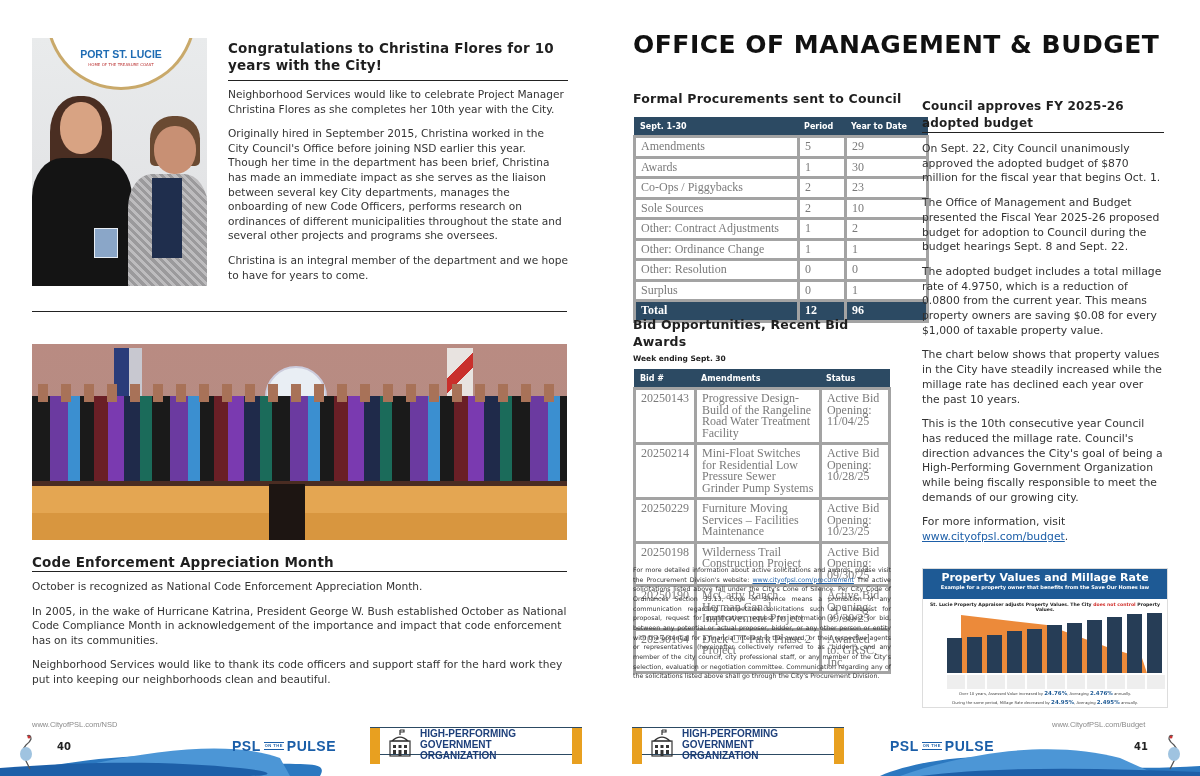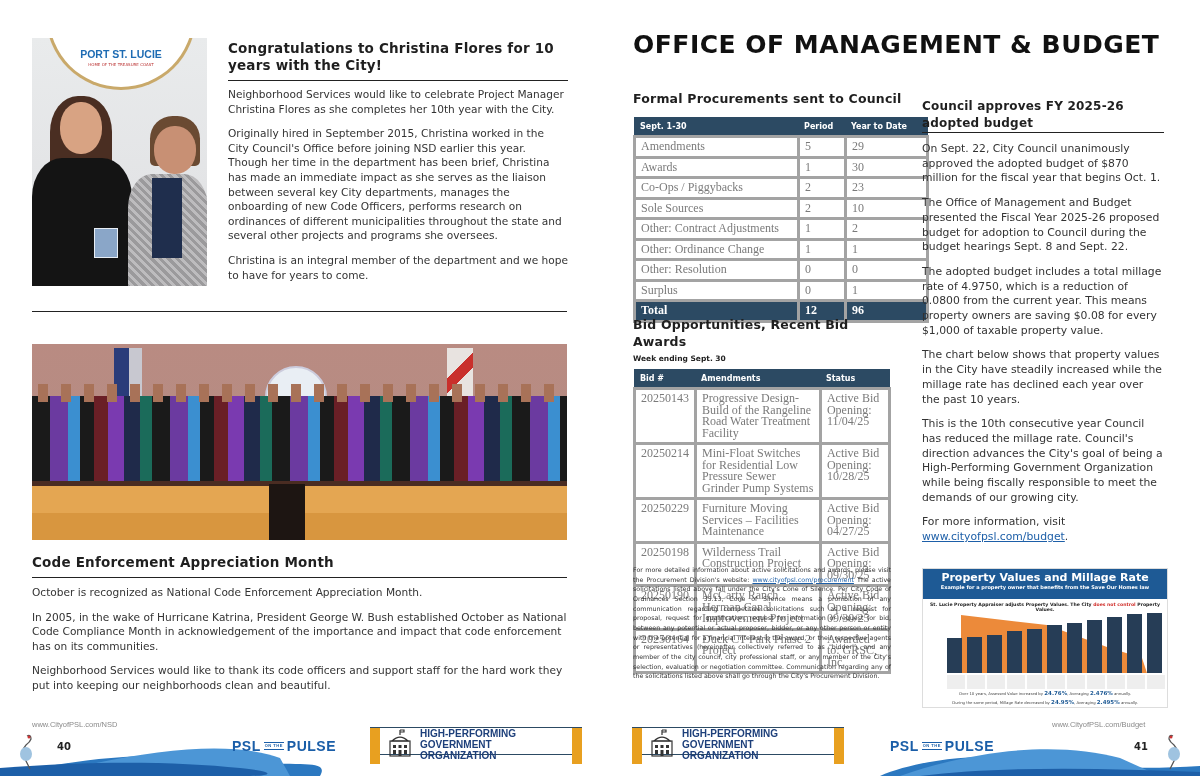--- a/index.html
+++ b/index.html
@@ -93,21 +93,21 @@
   <div style="position:absolute; left:82px; top:4px; width:28px; height:50px; background:linear-gradient(90deg,#2a3c7a 0 55%, #c8c8d0 55% 100%);"></div>
   <div style="position:absolute; left:415px; top:4px; width:26px; height:50px; background:linear-gradient(135deg,#e8e3e0 0 40%, #c9302c 40% 60%, #e8e3e0 60%);"></div>
   <div style="position:absolute; left:233px; top:22px; width:62px; height:62px; border-radius:50%; background:#e9eef4; border:2px solid #ccd;"></div>
   <div style="position:absolute; left:0; top:52px; width:535px; height:85px; background:repeating-linear-gradient(90deg,#1a1a1a 0 18px,#6b3aa0 18px 36px,#3b8fd0 36px 48px,#1a1a1a 48px 62px,#6a1f26 62px 76px,#7a3ab0 76px 92px,#1f2a4a 92px 108px,#1b6b5a 108px 120px);"></div>
   <div style="position:absolute; left:0; top:40px; width:535px; height:18px; background:repeating-linear-gradient(90deg,transparent 0 6px,#a87258 6px 16px,transparent 16px 23px);"></div>
   <div style="position:absolute; left:0; top:137px; width:535px; height:59px; background:linear-gradient(180deg,#4a2c22 0 8%, #e4a652 8% 55%, #d8963f 55% 100%);"></div>
   <div style="position:absolute; left:237px; top:140px; width:36px; height:56px; background:#1d1512;"></div>
 </div>
 
 <div class="abs" style="left:32px; top:554px; width:535px;">
-  <div class="h2 rule" style="padding-bottom:6px; margin-bottom:7px;">Code Enforcement Appreciation Month</div>
+  <div class="h2 rule" style="margin-bottom:7px;">Code Enforcement Appreciation Month</div>
   <div class="body-text">
     <p>October is recognized as National Code Enforcement Appreciation Month.</p>
     <p>In 2005, in the wake of Hurricane Katrina, President George W. Bush established October as National Code Compliance Month in acknowledgement of the importance and impact that code enforcement has on its communities.</p>
     <p>Neighborhood Services would like to thank its code officers and support staff for the hard work they put into keeping our neighborhoods clean and beautiful.</p>
   </div>
 </div>
 
 <div class="abs foot-url" style="left:32px; top:720px;">www.CityofPSL.com/NSD</div>
 <svg class="abs" style="left:0; top:728px;" width="600" height="48" viewBox="0 0 600 48">
   <path d="M0 48 C 80 30, 150 22, 230 32 C 300 40, 330 30, 320 48 Z" fill="#2b78c0"></path>
@@ -230,21 +230,21 @@
           <td>Active Bid Opening: 11/04/25</td>
         </tr>
       <tr>
           <td>20250214</td>
           <td>Mini-Float Switches for Residential Low Pressure Sewer Grinder Pump Systems</td>
           <td>Active Bid Opening: 10/28/25</td>
         </tr>
       <tr>
           <td>20250229</td>
           <td>Furniture Moving Services – Facilities Maintenance</td>
-          <td>Active Bid Opening: 04/27/25</td>
+          <td>Active Bid Opening: 10/23/25</td>
         </tr>
       <tr>
           <td>20250198</td>
           <td>Wilderness Trail Construction Project</td>
           <td>Active Bid Opening: 09/30/25</td>
         </tr>
       <tr>
           <td>20250190</td>
           <td>McCarty Ranch Herman Canal Improvement Project</td>
           <td>Active Bid Opening: 09/30/25</td>

